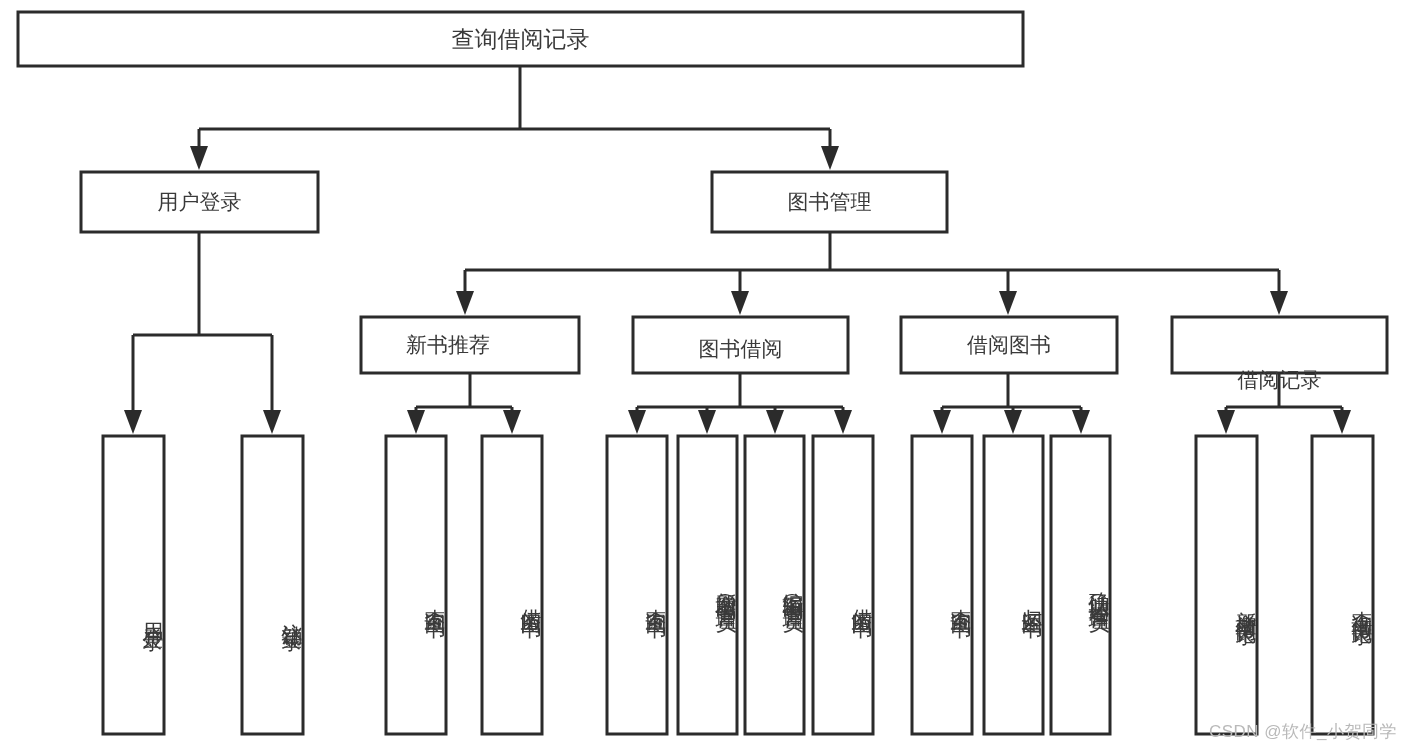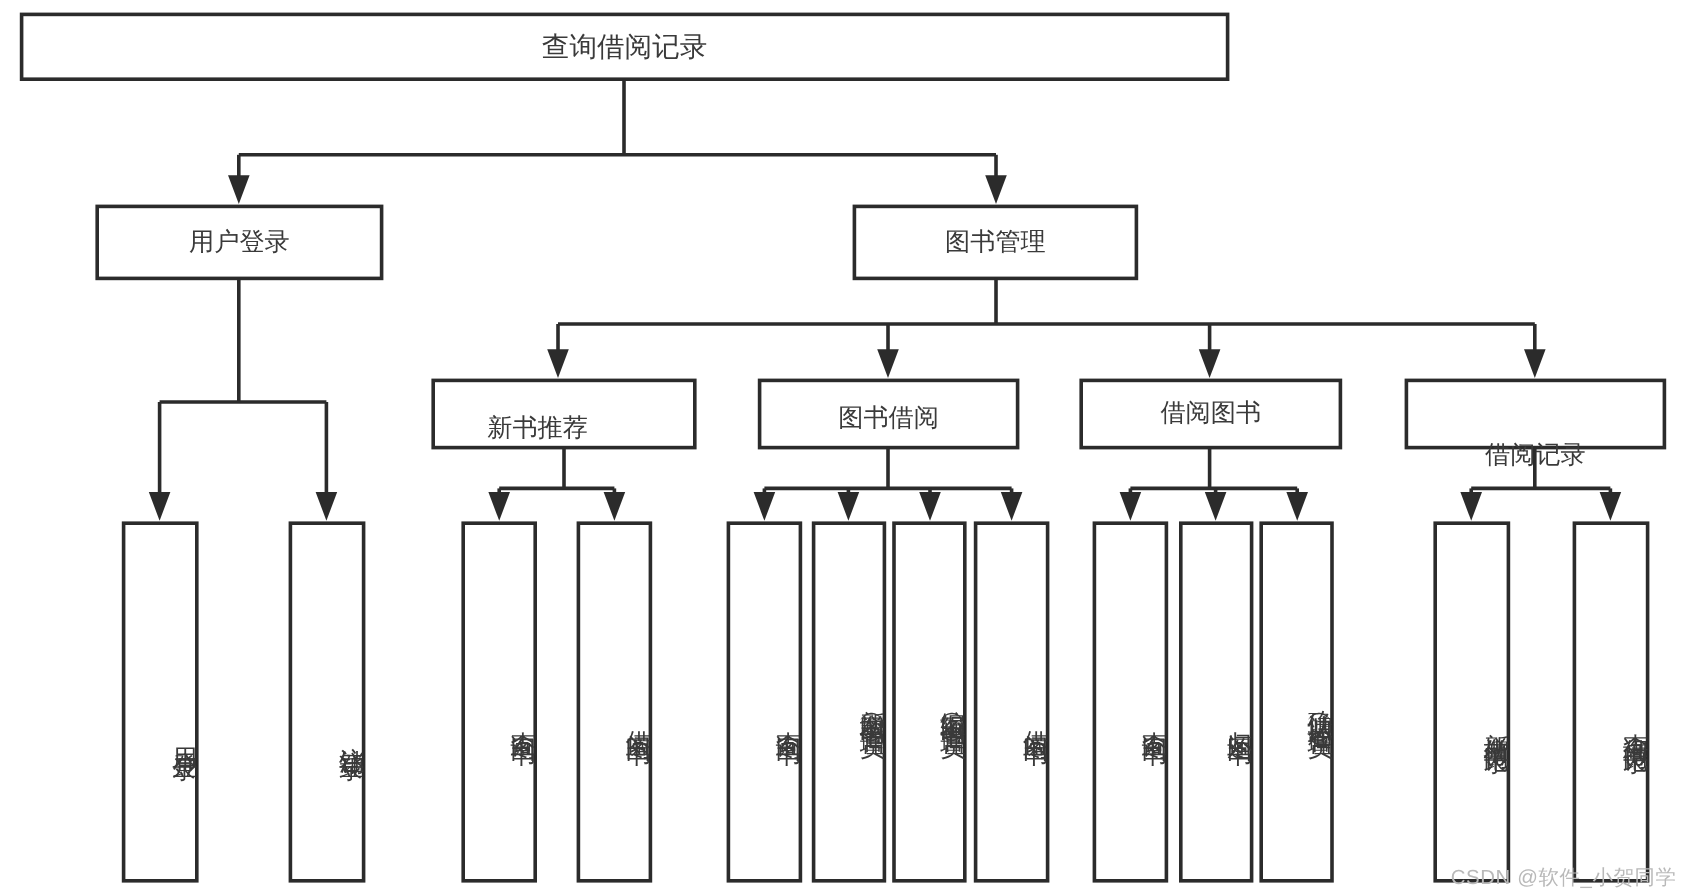--- a/index.html
+++ b/index.html
@@ -169,21 +169,21 @@
     <path class="connector" d="M 1342 407 L 1342 412"></path>
     <use href="#arrow-glyph" x="1226" y="410"></use>
     <use href="#arrow-glyph" x="1342" y="410"></use>
   </svg>
 
   <div class="node-label" style="left:18px; top:12px; width:1005px; height:54px; font-size:23px;">查询借阅记录</div>
 
   <div class="node-label" style="left:81px; top:172px; width:237px; height:60px;">用户登录</div>
   <div class="node-label" style="left:712px; top:172px; width:235px; height:60px;">图书管理</div>
 
-  <div class="node-label" style="left:361px; top:317px; width:174px; height:56px;margin-top:12px;">新书推荐</div>
+  <div class="node-label" style="left:361px; top:317px; width:174px; height:56px;">新书推荐</div>
   <div class="node-label" style="left:633px; top:317px; width:215px; height:64px;">图书借阅</div>
   <div class="node-label" style="left:901px; top:317px; width:216px; height:56px;">借阅图书</div>
   <div class="node-label" style="left:1172px; top:331px; width:215px; height:56px;margin-top:21px;">借阅记录</div>
 
   <div class="node-label vertical" style="left:103px; top:522px; width:61px; height:180px;">用户登录</div>
   <div class="node-label vertical" style="left:242px; top:522px; width:61px; height:180px;">注销登录</div>
   <div class="node-label vertical" style="left:386px; top:508px; width:60px; height:180px;">查询图书</div>
   <div class="node-label vertical" style="left:482px; top:508px; width:60px; height:180px;">借阅图书</div>
   <div class="node-label vertical" style="left:607px; top:508px; width:60px; height:180px;">查询图书</div>
   <div class="node-label vertical" style="left:678px; top:443px; width:59px; height:290px;">新增图书（管理员）</div>

